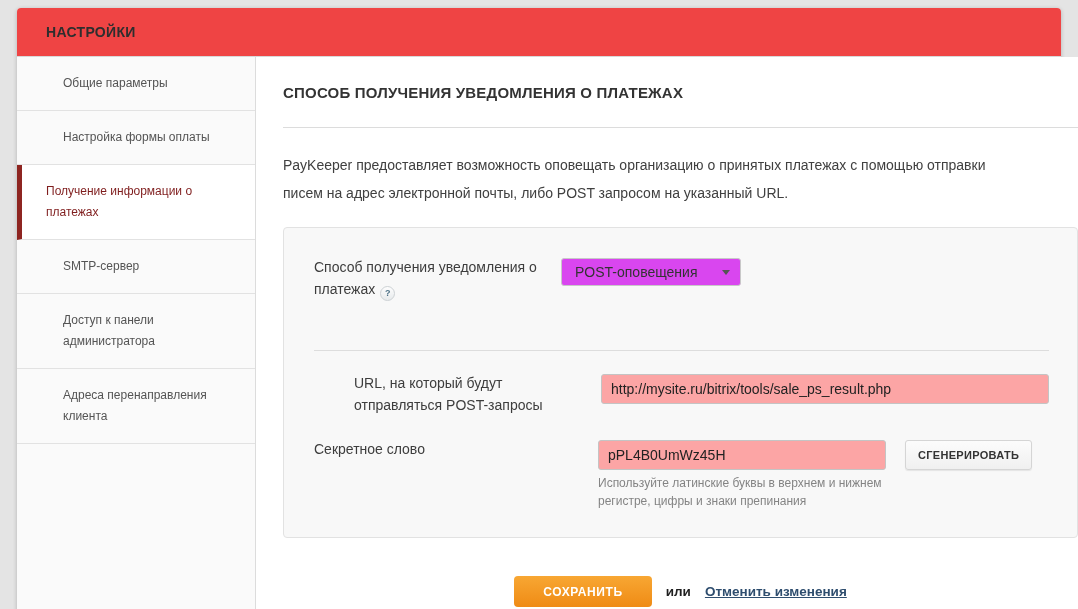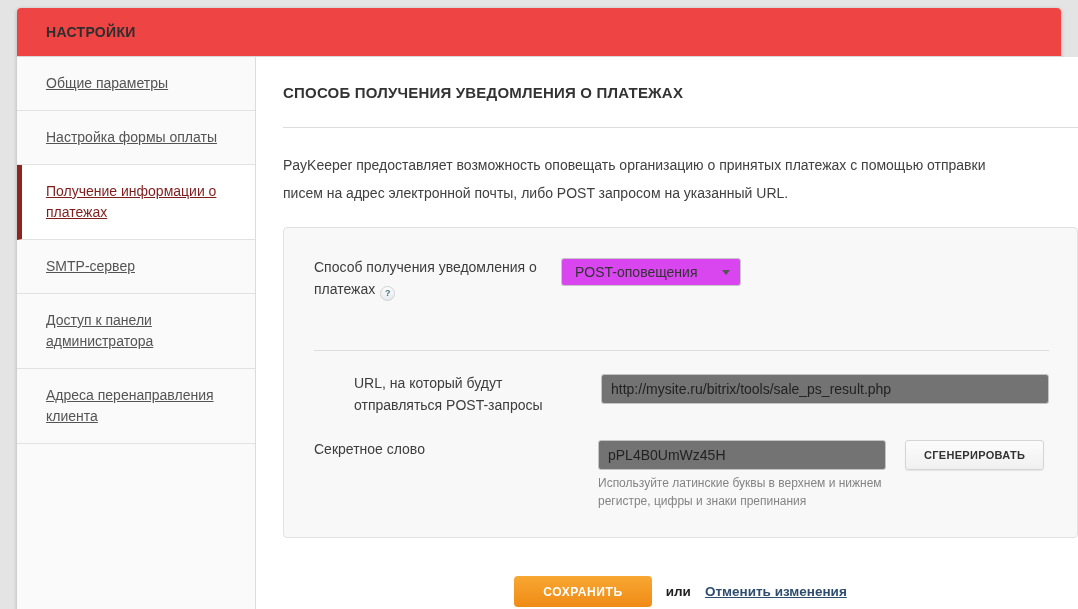--- a/index.html
+++ b/index.html
@@ -36,27 +36,26 @@
   }
   
   .app-body { display: flex; flex: 1 1 auto; min-height: 0; }
   .sidebar {
     width: 239px;
     flex: 0 0 239px;
     background: #fafafa;
     border-right: 1px solid #dcdcdc;
   }
   .side-item {
-    padding: 16px 20px 16px 29px;
+    padding: 16px 20px 16px 46px;
     border-bottom: 1px solid #e2e2e2;
-    font-size: 14px;
+    font-size: 12px;
     line-height: 21px;
     color: #545454;
     cursor: pointer;
-    text-decoration: underline;
   }
   .side-item.active {
     background: #ffffff;
     border-left: 5px solid #8e2521;
     padding-left: 24px;
     color: #7f1d1d;
   }
   .main {
     flex: 1 1 auto;
     background: #ffffff;
@@ -135,35 +134,35 @@
   .chevron-down {
     width: 0; height: 0;
     border-left: 4px solid transparent;
     border-right: 4px solid transparent;
     border-top: 5px solid #555;
   }
   
   .text-input {
     height: 30px;
     margin-top: 2px;
-    background: #737373;
+    background: #fca5a5;
     border: 1px solid #c4c4c4;
     border-radius: 3px;
     padding: 0 9px;
     font-size: 14px;
     color: #222;
     font-family: "Liberation Sans", "DejaVu Sans", sans-serif;
     outline: none;
   }
   .url-input { width: 448px; }
   .secret-input { width: 288px; }
   .generate-btn {
     height: 30px;
     margin: 2px 0 0 19px;
-    padding: 0 18px;
+    padding: 0 12px;
     background: linear-gradient(180deg, #fcfcfc, #f0f0f0);
     border: 1px solid #d5d5d5;
     border-radius: 3px;
     box-shadow: 0 1px 1px rgba(0,0,0,0.08);
     font-size: 11px;
     font-weight: bold;
     letter-spacing: 0.3px;
     color: #333;
     font-family: "Liberation Sans", "DejaVu Sans", sans-serif;
     cursor: pointer;

